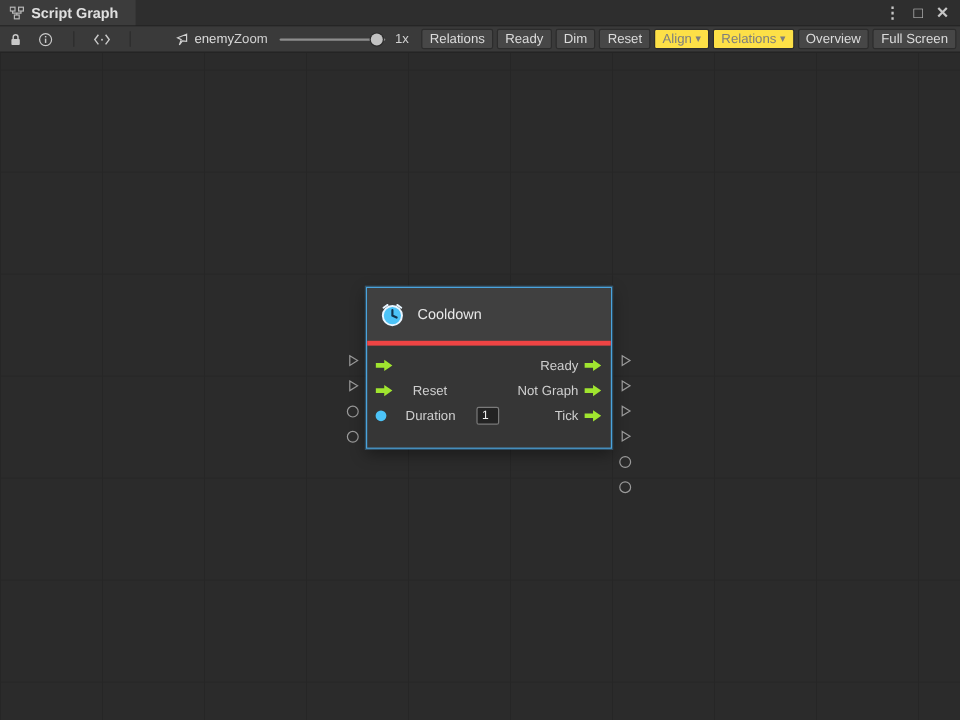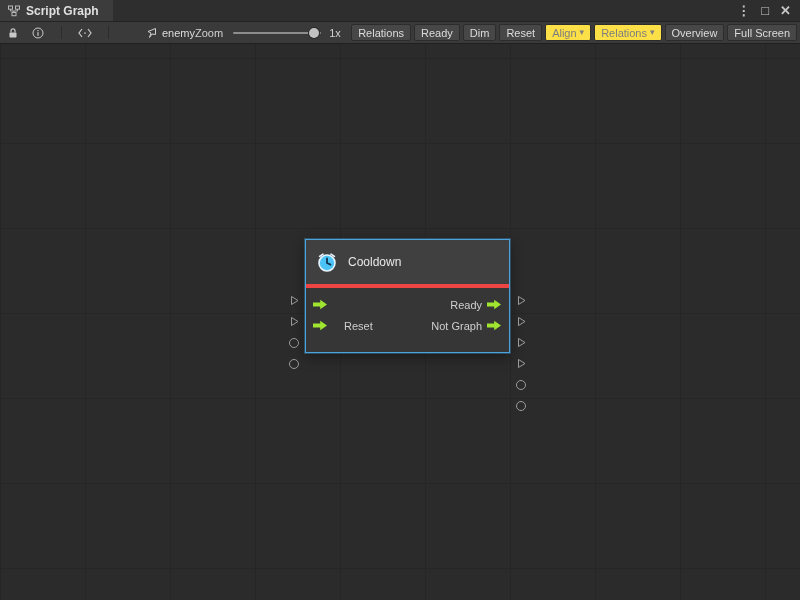--- a/index.html
+++ b/index.html
@@ -251,20 +251,35 @@
           <div class="pright">
             <span>Not Graph</span>
             <span>
               <svg class="arrow-svg" width="15" height="11" viewBox="0 0 15 11">
                   <path d="M0 3.6 H7.2 V0.8 L14 5.5 L7.2 10.2 V7.4 H0 Z" fill="#a0e52f"></path>
                 </svg>
               </span>
           </div>
         </div>
 
+        <div class="prow">
+          <div class="pleft">
+            <span class="dot blue"></span>
+            <span>Duration</span>
+            <span class="valuebox">1</span>
+          </div>
+          <div class="pright">
+            <span>Tick</span>
+            <span>
+              <svg class="arrow-svg" width="15" height="11" viewBox="0 0 15 11">
+                  <path d="M0 3.6 H7.2 V0.8 L14 5.5 L7.2 10.2 V7.4 H0 Z" fill="#a0e52f"></path>
+                </svg>
+              </span>
+          </div>
+        </div>
 
 
 
 
       </div>
     </div>
 
     <div class="conn-col">
       <div class="conn-cell">
           <span>

